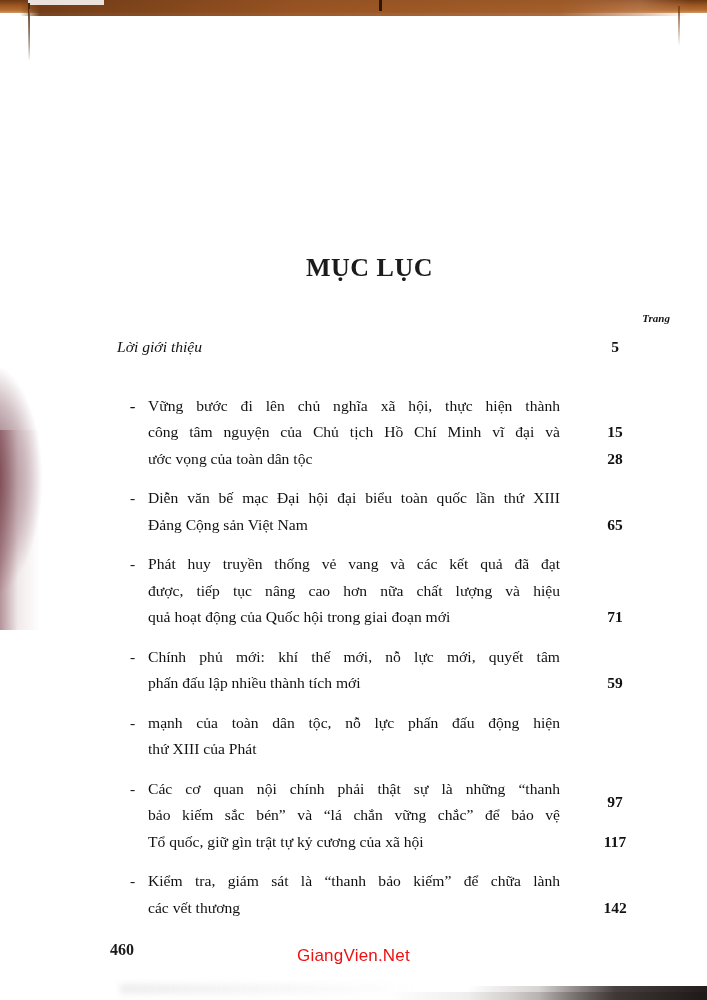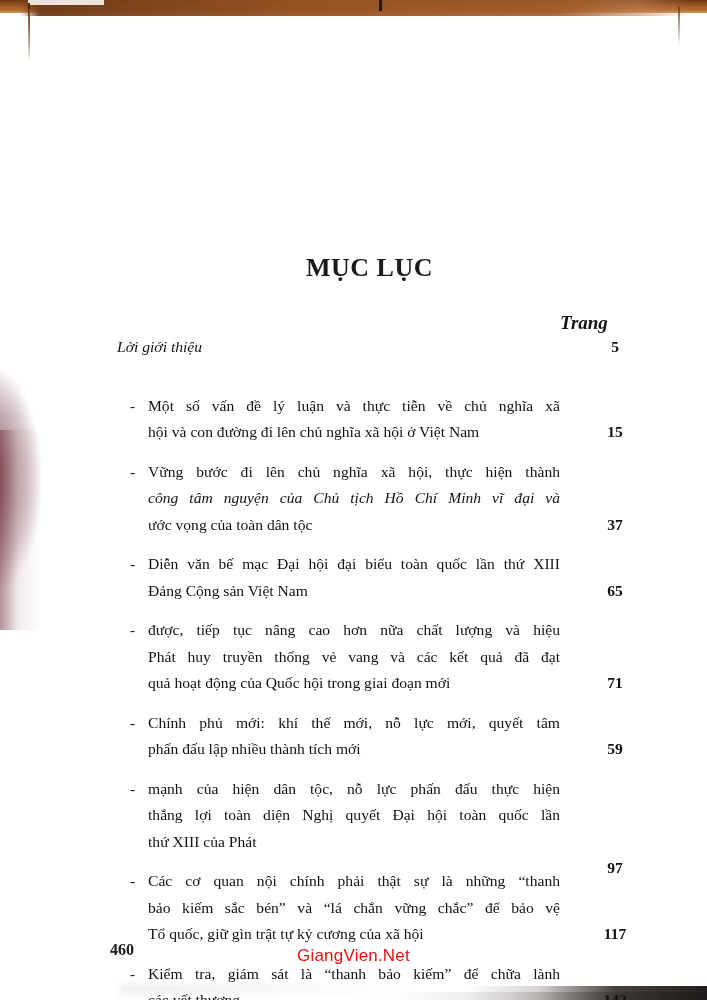--- a/index.html
+++ b/index.html
@@ -161,22 +161,22 @@
     letter-spacing: 0.5px;
     color: #1b1b1b;
     padding-left: 16px;
   }
 
   .trang-label {
     position: absolute;
     left: 560px;
     top: 312px;
     width: 110px;
-    text-align: left;
-    font-size: 19px;
+    text-align: right;
+    font-size: 11px;
     font-style: italic;
     font-weight: bold;
     color: #141414;
   }
 
   .toc {
     position: absolute;
     left: 0;
     top: 334px;
     width: 707px;
@@ -272,65 +272,60 @@
 
   <div class="toc" id="toc">
       <div class="entry intro">
         <div class="entry-text">
           <div class="lastline">Lời giới thiệu</div>
         </div>
         <div class="pagenum" style="top: 0px;">5</div>
       </div>
       <div class="entry">
         <div class="dash">-</div>
-        <div class="entry-text">
-          <div style="text-align-last: justify;">Một số vấn đề lý luận và thực tiễn về chủ nghĩa xã</div>
-          <div class="lastline">hội và con đường đi lên chủ nghĩa xã hội ở Việt Nam</div>
-        </div>
         <div class="pagenum" style="top: 26.5px;">15</div>
       </div>
       <div class="entry">
         <div class="dash">-</div>
         <div class="entry-text">
           <div style="text-align-last: justify;">Vững bước đi lên chủ nghĩa xã hội, thực hiện thành</div>
-          <div style="text-align-last: justify; font-style: italic;">công tâm nguyện của Chủ tịch Hồ Chí Minh vĩ đại và</div>
+          <div style="text-align-last: justify;">công tâm nguyện của Chủ tịch Hồ Chí Minh vĩ đại và</div>
           <div class="lastline">ước vọng của toàn dân tộc</div>
         </div>
-        <div class="pagenum" style="top: 53px;">37</div>
+        <div class="pagenum" style="top: 53px;">28</div>
       </div>
       <div class="entry">
         <div class="dash">-</div>
         <div class="entry-text">
           <div style="text-align-last: justify;">Diễn văn bế mạc Đại hội đại biểu toàn quốc lần thứ XIII</div>
           <div class="lastline">Đảng Cộng sản Việt Nam</div>
         </div>
         <div class="pagenum" style="top: 26.5px;">65</div>
       </div>
       <div class="entry">
         <div class="dash">-</div>
         <div class="entry-text">
+          <div style="text-align-last: justify;">Phát huy truyền thống vẻ vang và các kết quả đã đạt</div>
           <div style="text-align-last: justify;">được, tiếp tục nâng cao hơn nữa chất lượng và hiệu</div>
-          <div style="text-align-last: justify;">Phát huy truyền thống vẻ vang và các kết quả đã đạt</div>
           <div class="lastline">quả hoạt động của Quốc hội trong giai đoạn mới</div>
         </div>
         <div class="pagenum" style="top: 53px;">71</div>
       </div>
       <div class="entry">
         <div class="dash">-</div>
         <div class="entry-text">
           <div style="text-align-last: justify;">Chính phủ mới: khí thế mới, nỗ lực mới, quyết tâm</div>
           <div class="lastline">phấn đấu lập nhiều thành tích mới</div>
         </div>
         <div class="pagenum" style="top: 26.5px;">59</div>
       </div>
       <div class="entry">
         <div class="dash">-</div>
         <div class="entry-text">
-          <div style="text-align-last: justify;">mạnh của hiện dân tộc, nỗ lực phấn đấu thực hiện</div>
-          <div style="text-align-last: justify;">thắng lợi toàn diện Nghị quyết Đại hội toàn quốc lần</div>
+          <div style="text-align-last: justify;">mạnh của toàn dân tộc, nỗ lực phấn đấu động hiện</div>
           <div class="lastline">thứ XIII của Phát</div>
         </div>
         <div class="pagenum" style="top: 79.5px;">97</div>
       </div>
       <div class="entry">
         <div class="dash">-</div>
         <div class="entry-text">
           <div style="text-align-last: justify;">Các cơ quan nội chính phải thật sự là những “thanh</div>
           <div style="text-align-last: justify;">bảo kiếm sắc bén” và “lá chắn vững chắc” để bảo vệ</div>
           <div class="lastline">Tổ quốc, giữ gìn trật tự kỷ cương của xã hội</div>

